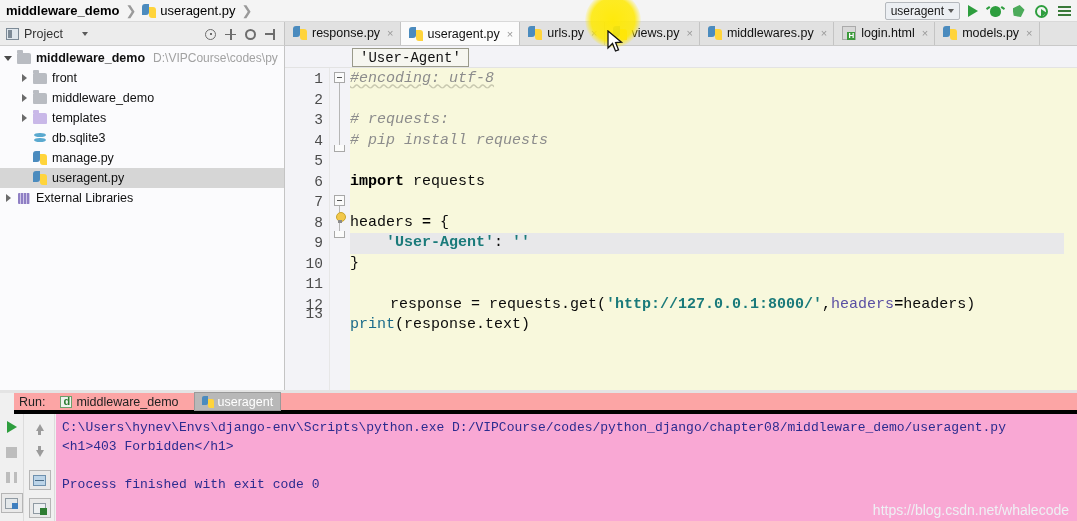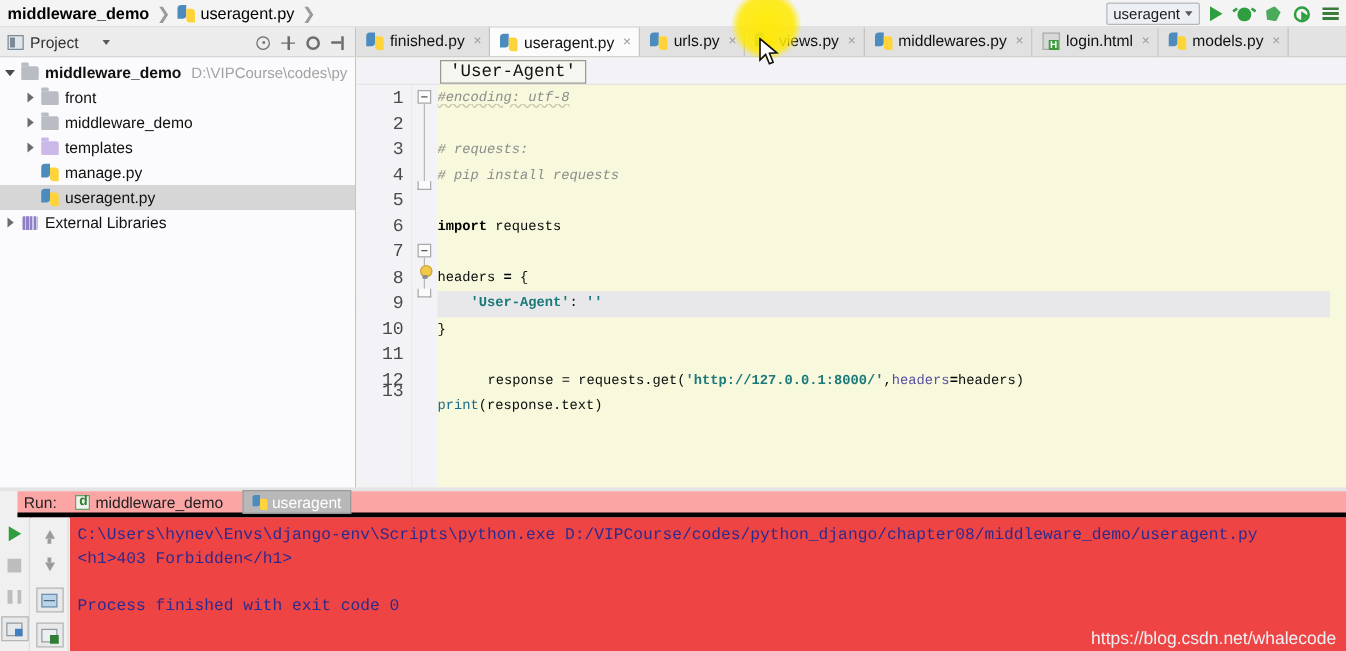--- a/index.html
+++ b/index.html
@@ -295,21 +295,21 @@
   .lnum {
     position: absolute; right: 6px;
     font-family: "Liberation Mono", monospace;
     font-size: 14.5px; color: #4b4b4b;
     height: 20.5px; line-height: 20.5px;
     text-align: right;
   }
   .codearea {
     position: absolute; left: 65px; top: 22px; width: 640px; height: 322px;
     font-family: "Liberation Mono", monospace;
-    font-size: 11px;
+    font-size: 15px;
   }
   .cline {
     position: absolute; left: 0; height: 20.5px; line-height: 20.5px;
     white-space: pre;
     color: #000;
   }
   .curline-hl {
     position: absolute; left: 0; top: 0; width: 792px; height: 20.5px;
     background: #e8e8ea;
   }
@@ -461,21 +461,21 @@
   }
   .ico-export {
     width: 13px; height: 11px; background: #eceff1; border: 1px solid #8f9aa3;
     position: relative;
   }
   .ico-export::after {
     content:""; position:absolute; right:-2px; bottom:-2px; width:7px; height:7px; background:#2e7d32;
   }
   .console {
     position: absolute; left: 56px; top: 21px; width: 1021px; height: 107px;
-    background: #ef4444;
+    background: #f9a8d4;
     font-family: "Liberation Mono", monospace;
     font-size: 13px;
     color: #2b2b8f;
     padding: 4px 6px 0 6px;
     overflow: hidden;
   }
   .cslin { white-space: pre; height: 19px; line-height: 19px; }
   .watermark {
     position: absolute; right: 8px; bottom: 3px;
     font-size: 14px; color: #eef0f4;
@@ -587,20 +587,28 @@
         <div class="tarrow closed"></div>
         <div class="ticon">
           <span class="folder violet"></span>
         </div>
         <span class="tlabel">templates</span>
       </div>
       <div class="trow">
         <div style="width: 16px; flex: 0 0 16px;"></div>
         <div class="tarrow "></div>
         <div class="ticon">
+          <span class="dbicon"></span>
+        </div>
+        <span class="tlabel">db.sqlite3</span>
+      </div>
+      <div class="trow">
+        <div style="width: 16px; flex: 0 0 16px;"></div>
+        <div class="tarrow "></div>
+        <div class="ticon">
           <span class="pyicon"></span>
         </div>
         <span class="tlabel">manage.py</span>
       </div>
       <div class="trow sel">
         <div style="width: 16px; flex: 0 0 16px;"></div>
         <div class="tarrow "></div>
         <div class="ticon">
           <span class="pyicon"></span>
         </div>
@@ -612,21 +620,21 @@
         <div class="ticon">
           <span class="libicon"></span>
         </div>
         <span class="tlabel">External Libraries</span>
       </div>
     </div>
 
   <div class="tabsrow" id="tabsrow">
       <div class="etab">
         <span class="pyicon"></span>
-        <span>finished.py</span>
+        <span>response.py</span>
         <span class="x">×</span>
       </div>
       <div class="etab active">
         <span class="pyicon"></span>
         <span>useragent.py</span>
         <span class="x">×</span>
       </div>
       <div class="etab">
         <span class="pyicon"></span>
         <span>urls.py</span>

